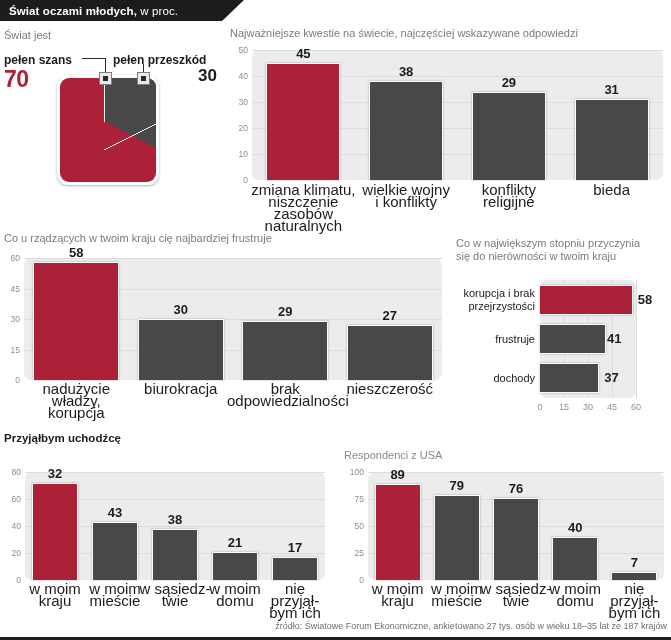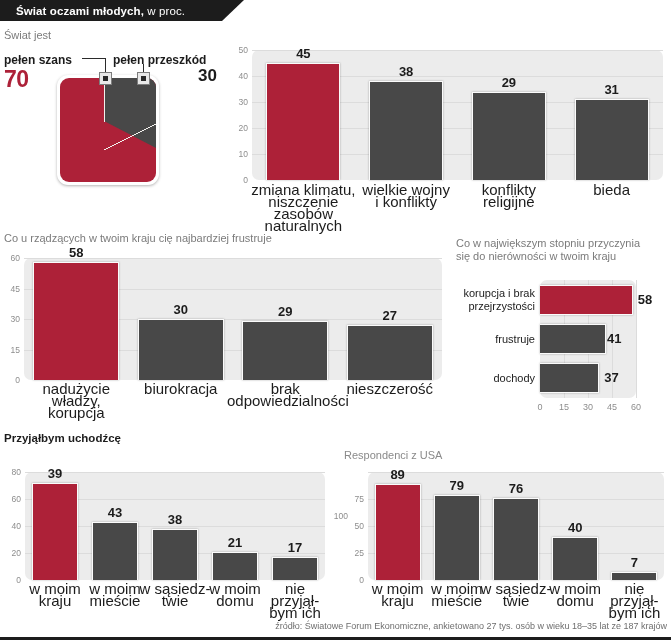--- a/index.html
+++ b/index.html
@@ -15,21 +15,21 @@
   .page{position:relative;width:671px;height:640px;}
 
   
   .banner{
     position:absolute;left:0;top:0;height:21px;width:244px;
     background:#1c1c1c;
     clip-path:polygon(0 0, 244px 0, 222px 21px, 0 21px);
     display:flex;align-items:center;
   }
   .banner-text{
-    color:#fff;font-size:11.5px;padding-left:16px;letter-spacing:.1px;white-space:nowrap;
+    color:#fff;font-size:11.5px;padding-left:9px;letter-spacing:.1px;white-space:nowrap;
   }
   .banner-text b{font-weight:bold;}
   .banner-text span{font-weight:normal;}
 
   
   .sec-title{
     position:absolute;font-size:11px;color:#7b7b7b;line-height:13px;white-space:pre-line;
   }
   .sec-title.dark{color:#1c1c1c;font-weight:bold;font-size:11.5px;}
   .sec-sub{position:absolute;font-size:11px;color:#8a8a8a;line-height:13px;}
@@ -136,20 +136,21 @@
     <div class="sq-shadow"></div>
     <div class="sq-clip">
       <div class="sq-gray"></div>
       <div class="sq-sep"></div>
       <div class="sq-sep2"></div>
     </div>
   </div>
   <div class="marker" style="left:99px;top:72px;"></div>
   <div class="marker" style="left:137px;top:72px;"></div>
 
+  <div class="sec-title" style="left:230px;top:27px;width:440px;">Najważniejsze kwestie na świecie, najczęściej wskazywane odpowiedzi</div>
   <div class="chart" id="chart-issues" style="left:252px;top:50px;width:411px;height:130px;">
       <div class="plot">
         <div class="grid" style="top: 104px;"></div>
         <div class="grid" style="top: 78px;"></div>
         <div class="grid" style="top: 52px;"></div>
         <div class="grid" style="top: 26px;"></div>
         <div class="grid" style="top: 0px;"></div>
         <div class="vbar red" style="left: 14.375px; width: 74px; height: 117px;"></div>
         <div class="vbar" style="left: 117.125px; width: 74px; height: 98.8px;"></div>
         <div class="vbar" style="left: 219.875px; width: 74px; height: 88.4px;"></div>
@@ -241,21 +242,21 @@
         <div class="vbar" style="left: 67px; width: 46px; height: 58.05px;"></div>
         <div class="vbar" style="left: 127px; width: 46px; height: 51.3px;"></div>
         <div class="vbar" style="left: 187px; width: 46px; height: 28.35px;"></div>
         <div class="vbar" style="left: 247px; width: 46px; height: 22.95px;"></div>
       </div>
       <div class="ytick" style="top: 108px; right: 304px; width: 26px;">0</div>
       <div class="ytick" style="top: 81px; right: 304px; width: 26px;">20</div>
       <div class="ytick" style="top: 54px; right: 304px; width: 26px;">40</div>
       <div class="ytick" style="top: 27px; right: 304px; width: 26px;">60</div>
       <div class="ytick" style="top: 0px; right: 304px; width: 26px;">80</div>
-      <div class="vval" style="left: 0px; width: 60px; top: -6.2px;">39</div>
+      <div class="vval" style="left: 0px; width: 60px; top: -6.2px;">32</div>
       <div class="xlab big" style="left: -6px; width: 72px; top: 111px;">w moim
 kraju</div>
       <div class="vval" style="left: 60px; width: 60px; top: 32.95px;">43</div>
       <div class="xlab big" style="left: 54px; width: 72px; top: 111px;">w moim
 mieście</div>
       <div class="vval" style="left: 120px; width: 60px; top: 39.7px;">38</div>
       <div class="xlab big" style="left: 114px; width: 72px; top: 111px;">w sąsiedz-
 twie</div>
       <div class="vval" style="left: 180px; width: 60px; top: 62.65px;">21</div>
       <div class="xlab big" style="left: 174px; width: 72px; top: 111px;">w moim
@@ -275,21 +276,21 @@
         <div class="vbar red" style="left: 6.6px; width: 46px; height: 96.12px;"></div>
         <div class="vbar" style="left: 65.8px; width: 46px; height: 85.32px;"></div>
         <div class="vbar" style="left: 125px; width: 46px; height: 82.08px;"></div>
         <div class="vbar" style="left: 184.2px; width: 46px; height: 43.2px;"></div>
         <div class="vbar" style="left: 243.4px; width: 46px; height: 7.56px;"></div>
       </div>
       <div class="ytick" style="top: 108px; right: 300px; width: 26px;">0</div>
       <div class="ytick" style="top: 81px; right: 300px; width: 26px;">25</div>
       <div class="ytick" style="top: 54px; right: 300px; width: 26px;">50</div>
       <div class="ytick" style="top: 27px; right: 300px; width: 26px;">75</div>
-      <div class="ytick" style="top: 0px; right: 316px; width: 26px; margin-top: 44px;">100</div>
+      <div class="ytick" style="top: 0px; right: 300px; width: 26px;">100</div>
       <div class="vval" style="left: -0.4px; width: 60px; top: -5.12px;">89</div>
       <div class="xlab big" style="left: -6px; width: 71.2px; top: 111px;">w moim
 kraju</div>
       <div class="vval" style="left: 58.8px; width: 60px; top: 5.68px;">79</div>
       <div class="xlab big" style="left: 53.2px; width: 71.2px; top: 111px;">w moim
 mieście</div>
       <div class="vval" style="left: 118px; width: 60px; top: 8.92px;">76</div>
       <div class="xlab big" style="left: 112.4px; width: 71.2px; top: 111px;">w sąsiedz-
 twie</div>
       <div class="vval" style="left: 177.2px; width: 60px; top: 47.8px;">40</div>

